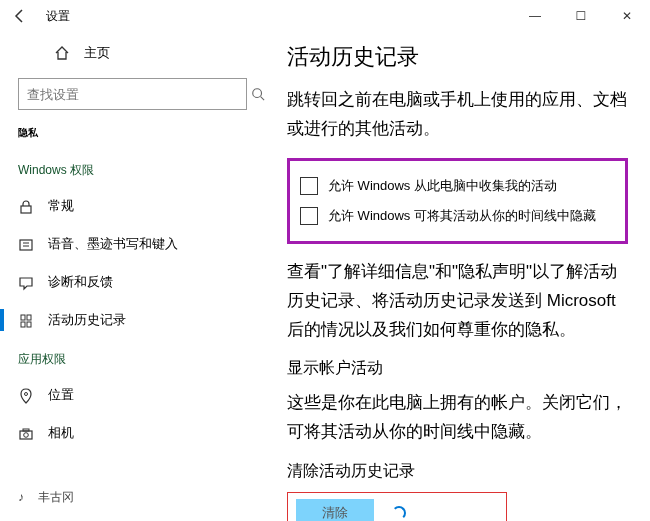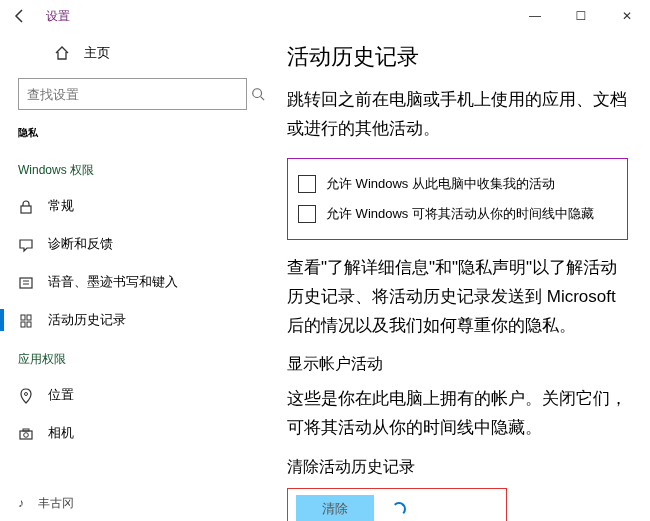--- a/index.html
+++ b/index.html
@@ -22,21 +22,21 @@
   }
   .titlebar .back {
     width: 24px; height: 24px;
     display:flex;align-items:center;justify-content:center;
     font-size:16px;
     color:#333;
   }
   .titlebar .title {
     margin-left: 14px;
     font-size: 12px;
-    color:#701a75;
+    color:#000000;
   }
   .winbtns {
     position:absolute; right:0; top:0;
     display:flex;
   }
   .winbtn {
     width:46px; height:32px;
     display:flex;align-items:center;justify-content:center;
     font-size:12px;
     color:#333;
@@ -112,21 +112,21 @@
     font-size:22px;
     font-weight:400;
     margin-bottom:14px;
   }
   .para {
     font-size:17px;
     line-height:1.7;
     margin-bottom:14px;
   }
   .redbox {
-    border:1px solid #a21caf;
+    border:3px solid #a21caf;
     padding:10px 10px;
     margin-bottom:14px;
   }
   .checkrow {
     display:flex; align-items:center;
     gap:10px;
     padding:6px 0;
   }
   .checkbox {
     width:18px; height:18px;
@@ -157,21 +157,21 @@
     width:14px;height:14px;
     border:2px solid transparent;
     border-top-color:#0078d4;
     border-right-color:#0078d4;
     border-radius:50%;
   }
   svg { display:block; }
   .cut-divider {
     position:absolute;
     left:18px;
-    bottom:9px;
+    bottom:15px;
     color:#444;
     font-size:12px;
   }
 </style>
 </head>
 <body>
 
 <div class="titlebar">
   <div class="back">
     <svg width="16" height="16" viewBox="0 0 16 16">
@@ -217,35 +217,35 @@
             <rect x="3" y="7" width="10" height="7" stroke="#333" stroke-width="1.2" fill="none"></rect>
             <path d="M5 7 V5 a3 3 0 0 1 6 0 V7" stroke="#333" stroke-width="1.2" fill="none"></path>
           </svg>
       </span>
       <span>常规</span>
     </div>
 
     <div class="nav-item">
       <span class="icon">
         <svg width="16" height="16" viewBox="0 0 16 16">
-            <path d="M2 3 H14 V11 H9 L6 14 V11 H2 Z" stroke="#333" stroke-width="1.2" fill="none"></path>
-          </svg>
-      </span>
-      <span>诊断和反馈</span>
-    </div>
-
-    <div class="nav-item">
-      <span class="icon">
-        <svg width="16" height="16" viewBox="0 0 16 16">
             <rect x="2" y="3" width="12" height="10" stroke="#333" stroke-width="1.2" fill="none"></rect>
             <line x1="5" y1="6" x2="11" y2="6" stroke="#333"></line>
             <line x1="5" y1="9" x2="11" y2="9" stroke="#333"></line>
           </svg>
       </span>
       <span>语音、墨迹书写和键入</span>
+    </div>
+
+    <div class="nav-item">
+      <span class="icon">
+        <svg width="16" height="16" viewBox="0 0 16 16">
+            <path d="M2 3 H14 V11 H9 L6 14 V11 H2 Z" stroke="#333" stroke-width="1.2" fill="none"></path>
+          </svg>
+      </span>
+      <span>诊断和反馈</span>
     </div>
 
     <div class="nav-item active">
       <span class="icon">
         <svg width="16" height="16" viewBox="0 0 16 16">
             <rect x="3" y="2" width="4" height="5" stroke="#333" fill="none"></rect>
             <rect x="9" y="2" width="4" height="5" stroke="#333" fill="none"></rect>
             <rect x="3" y="9" width="4" height="5" stroke="#333" fill="none"></rect>
             <rect x="9" y="9" width="4" height="5" stroke="#333" fill="none"></rect>
           </svg>

